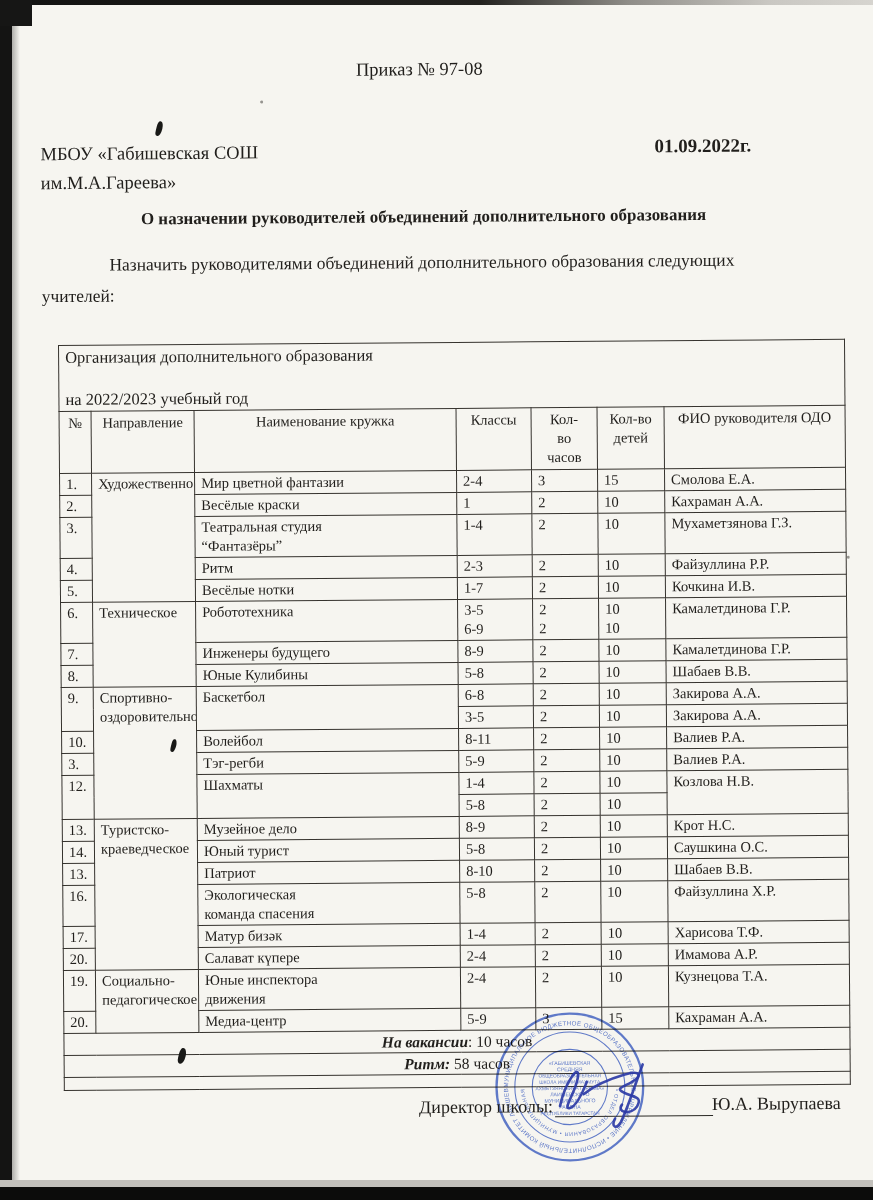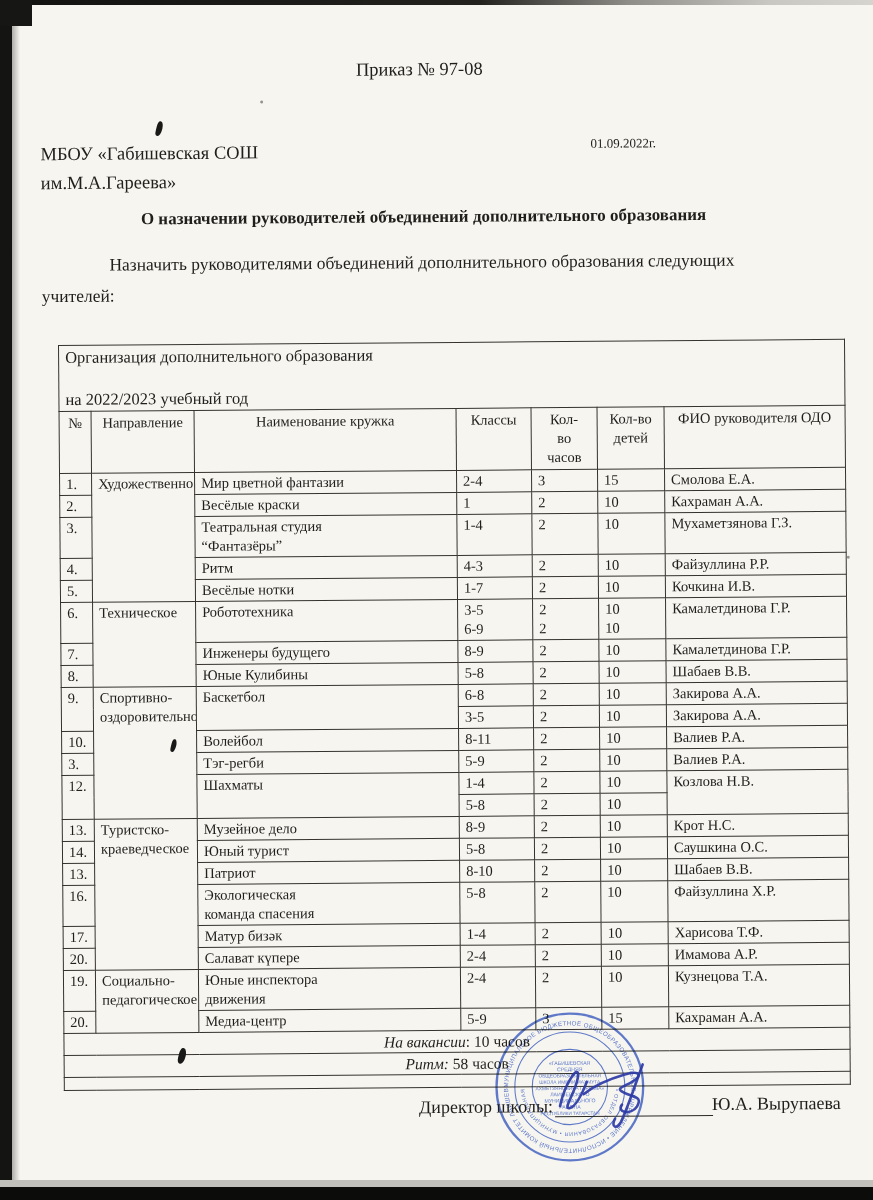--- a/index.html
+++ b/index.html
@@ -17,38 +17,38 @@
   .scan-top{position:absolute;left:0;top:0;width:873px;height:5px;z-index:49;
     background:linear-gradient(to right,#121211 0%,#23221f 55%,#8f8d88 72%,#c9c7c2 88%,#d6d4cf 100%);}
   .scan-bottom-gray{position:absolute;left:0;top:1180px;width:873px;height:7px;background:#c2c0bb;z-index:50;}
   .scan-bottom{position:absolute;left:0;top:1187px;width:873px;height:13px;background:#0c0c0b;z-index:51;}
   
   .sheet{position:absolute;left:0;top:0;width:873px;height:1200px;
     transform:rotate(-0.45deg);transform-origin:60px 345px;}
   .order-title{position:absolute;left:0;top:62px;width:100%;padding-right:30px;box-sizing:border-box;
     text-align:center;font-size:18.5px;}
   .org-block{position:absolute;left:42px;top:140px;font-size:18.5px;line-height:29px;}
-  .doc-date{position:absolute;left:592px;top:140px;font-size:13px;}
+  .doc-date{position:absolute;left:656px;top:140px;font-size:19px;font-weight:bold;}
   .doc-subject{position:absolute;left:0;top:210px;width:100%;padding-right:24px;box-sizing:border-box;
     text-align:center;font-weight:bold;font-size:17px;}
   .doc-paragraph{position:absolute;left:42px;top:250px;width:755px;
     font-size:17.5px;line-height:31px;text-indent:68px;}
   
   .tbl-wrap{position:absolute;left:58px;top:345px;}
   table.odo{border-collapse:collapse;table-layout:fixed;width:786px;font-size:14.5px;line-height:19px;}
   table.odo td,table.odo th{border:1.6px solid #36332e;vertical-align:top;
     padding:1px 6px;font-weight:normal;text-align:left;white-space:pre-line;
     overflow:hidden;}
   .t-title td{text-align:center;font-size:16.5px;line-height:21px;padding:6px 4px 5px;}
   tr.t-head th{text-align:center;padding:2px 2px;line-height:19px;}
   .w-narrow{display:inline-block;width:42px;}
   td.c-num{padding-left:12px;}
   td.c-classes,td.c-hours,td.c-children{padding-left:8px;}
   tr.sum-row td{text-align:center;font-size:15.5px;padding:1px 4px;}
-  .sum-label{font-weight:normal;font-style:italic;}
+  .sum-label{font-weight:bold;font-style:italic;}
   .sum-val{}
   tr.frame-row td{height:12px;padding:0;}
   
   .sig-line{position:absolute;left:549px;top:1090px;width:158px;height:30px;
     border-bottom:1.6px solid #2a2925;}
   .director-label{position:absolute;left:413px;top:1100px;font-size:18px;}
   .director-name{position:absolute;left:706px;top:1099px;font-size:18px;}
   .stamp-svg{position:absolute;left:482px;top:1009px;width:164px;height:164px;
     mix-blend-mode:multiply;opacity:.88;}
   .stamp-svg text{font-family:"Liberation Sans","DejaVu Sans",sans-serif;fill:var(--stamp-color);}
@@ -133,21 +133,21 @@
             <td class="c-name">Театральная студия
 “Фантазёры”</td>
             <td class="c-classes">1-4</td>
             <td class="c-hours">2</td>
             <td class="c-children">10</td>
             <td class="c-fio">Мухаметзянова Г.З.</td>
           </tr>
           <tr>
             <td class="c-num">4.</td>
             <td class="c-name">Ритм</td>
-            <td class="c-classes">4-3</td>
+            <td class="c-classes">2-3</td>
             <td class="c-hours">2</td>
             <td class="c-children">10</td>
             <td class="c-fio">Файзуллина Р.Р.</td>
           </tr>
           <tr>
             <td class="c-num">5.</td>
             <td class="c-name">Весёлые нотки</td>
             <td class="c-classes">1-7</td>
             <td class="c-hours">2</td>
             <td class="c-children">10</td>

